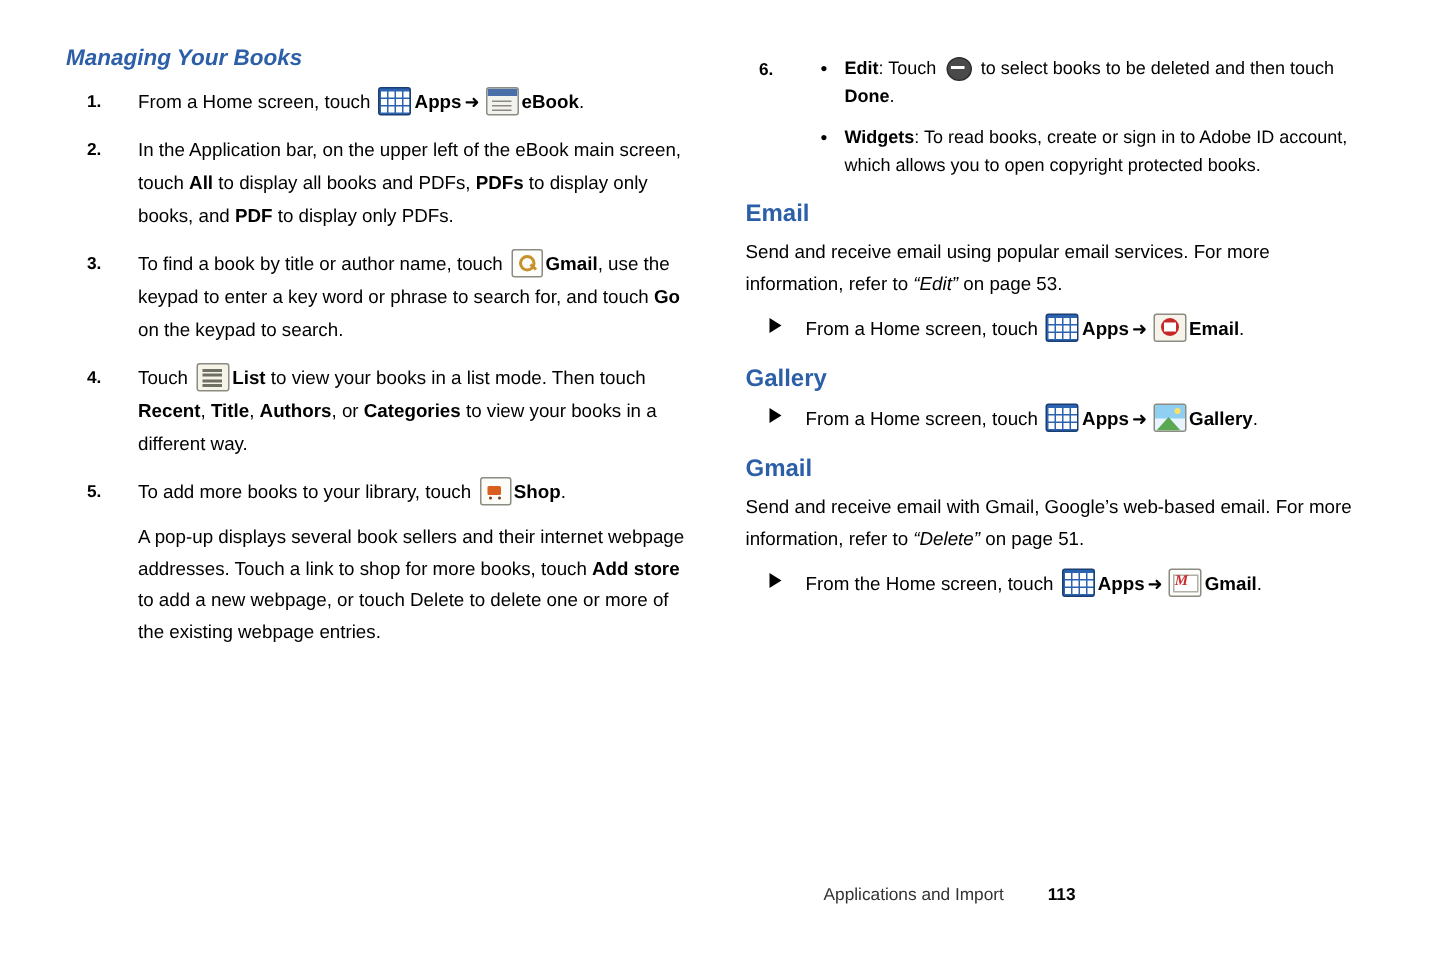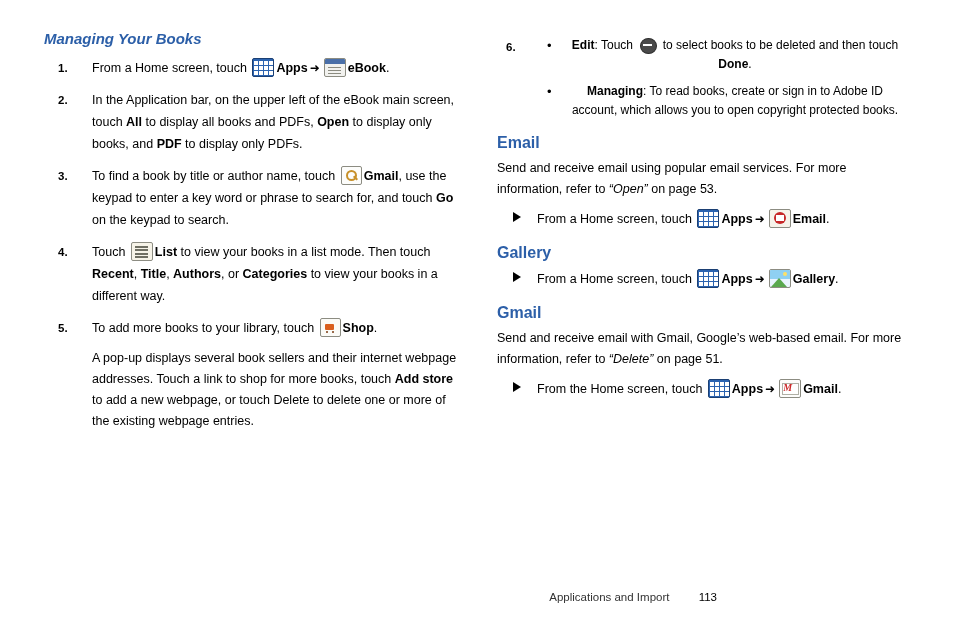--- a/index.html
+++ b/index.html
@@ -85,21 +85,20 @@
     list-style: none;
     margin: 6px 0 0 0;
     padding: 0;
   }
   ul.bullets > li {
     position: relative;
     padding-left: 18px;
     margin-bottom: 8px;
     font-size: 12px;
     line-height: 19px;
-    text-align: center;
   }
   ul.bullets > li:before {
     content: "\2022";
     position: absolute;
     left: 2px;
     top: 0;
     font-size: 13px;
   }
   .numbered-right {
     position: relative;
@@ -135,21 +134,21 @@
     position: absolute;
     right: 47px;
     bottom: 33px;
     font-size: 11.5px;
     color: #333;
     white-space: nowrap;
   }
   .footer .pg {
     display: inline-block;
     margin-left: 26px;
-    font-weight: normal;
+    font-weight: bold;
     color: #000;
   }
   
   .ic {
     display: inline-block;
     vertical-align: -5px;
     margin: 0 2px;
     position: relative;
   }
   .ic-apps {
@@ -314,38 +313,38 @@
 </style>
 </head>
 <body>
 
 <div class="page">
 
   <div class="col-left">
     <h2 class="section-head">Managing Your Books</h2>
     <ol class="steps" id="left-steps">
         <li><span class="num">1.</span><span>From a Home screen, touch <span class="ic ic-apps"><i class="g" style="left: 1px; top: 1.5px;"></i><i class="g" style="left: 6px; top: 1.5px;"></i><i class="g" style="left: 11px; top: 1.5px;"></i><i class="g" style="left: 16px; top: 1.5px;"></i><i class="g" style="left: 1px; top: 6.5px;"></i><i class="g" style="left: 6px; top: 6.5px;"></i><i class="g" style="left: 11px; top: 6.5px;"></i><i class="g" style="left: 16px; top: 6.5px;"></i><i class="g" style="left: 1px; top: 11.5px;"></i><i class="g" style="left: 6px; top: 11.5px;"></i><i class="g" style="left: 11px; top: 11.5px;"></i><i class="g" style="left: 16px; top: 11.5px;"></i></span><b>Apps</b><span class="arr">➜</span><span class="ic ic-ebook"><i class="bar"></i><i class="ln" style="top: 8px;"></i><i class="ln" style="top: 11px;"></i><i class="ln" style="top: 14px;"></i></span><b>eBook</b>.</span></li>
-        <li><span class="num">2.</span><span>In the Application bar, on the upper left of the eBook main screen, touch <b>All</b> to display all books and PDFs, <b>Open</b> to display only books, and <b>PDF</b> to display only PDFs.</span></li>
+        <li><span class="num">2.</span><span>In the Application bar, on the upper left of the eBook main screen, touch <b>All</b> to display all books and PDFs, <b>PDFs</b> to display only books, and <b>PDF</b> to display only PDFs.</span></li>
         <li><span class="num">3.</span><span>To find a book by title or author name, touch <span class="ic ic-search"><i class="lens"></i><i class="hand"></i></span><b>Gmail</b>, use the keypad to enter a key word or phrase to search for, and touch <b>Go</b> on the keypad to search.</span></li>
         <li><span class="num">4.</span><span>Touch <span class="ic ic-list"><i class="ln" style="top: 3px;"></i><i class="ln" style="top: 6.4px;"></i><i class="ln" style="top: 9.8px;"></i><i class="ln" style="top: 13.2px;"></i></span><b>List</b> to view your books in a list mode. Then touch <b>Recent</b>, <b>Title</b>, <b>Authors</b>, or <b>Categories</b> to view your books in a different way.</span></li>
         <li><span class="num">5.</span><span>To add more books to your library, touch <span class="ic ic-shop"><i class="cart"></i><i class="wheel" style="left: 5px;"></i><i class="wheel" style="left: 11px;"></i></span><b>Shop</b>.</span><div class="para sub-para">A pop-up displays several book sellers and their internet webpage addresses. Touch a link to shop for more books, touch <b>Add store</b> to add a new webpage, or touch Delete to delete one or more of the existing webpage entries.</div></li>
       </ol>
   </div>
 
   <div class="col-right">
     <div class="numbered-right">
       <span class="num">6.</span>
       <ul class="bullets" id="right-bullets">
           <li><b>Edit</b>: Touch <span class="ic ic-minus"><i class="circ"></i><i class="dash"></i></span> to select books to be deleted and then touch <b>Done</b>.</li>
-          <li><b>Managing</b>: To read books, create or sign in to Adobe ID account, which allows you to open copyright protected books.</li>
+          <li><b>Widgets</b>: To read books, create or sign in to Adobe ID account, which allows you to open copyright protected books.</li>
         </ul>
     </div>
     <div id="right-sections">
         <h2 class="blue-head">Email</h2>
-        <div class="para">Send and receive email using popular email services. For more information, refer to <span class="quoted">“Open”</span>  on page 53.</div>
+        <div class="para">Send and receive email using popular email services. For more information, refer to <span class="quoted">“Edit”</span>  on page 53.</div>
         <div class="arrow-item"><span class="tri"></span><span>From a Home screen, touch <span class="ic ic-apps"><i class="g" style="left: 1px; top: 1.5px;"></i><i class="g" style="left: 6px; top: 1.5px;"></i><i class="g" style="left: 11px; top: 1.5px;"></i><i class="g" style="left: 16px; top: 1.5px;"></i><i class="g" style="left: 1px; top: 6.5px;"></i><i class="g" style="left: 6px; top: 6.5px;"></i><i class="g" style="left: 11px; top: 6.5px;"></i><i class="g" style="left: 16px; top: 6.5px;"></i><i class="g" style="left: 1px; top: 11.5px;"></i><i class="g" style="left: 6px; top: 11.5px;"></i><i class="g" style="left: 11px; top: 11.5px;"></i><i class="g" style="left: 16px; top: 11.5px;"></i></span><b>Apps</b><span class="arr">➜</span><span class="ic ic-email"><i class="circ"></i><i class="env"></i></span><b>Email</b>.</span></div>
         <h2 class="blue-head">Gallery</h2>
         <div class="arrow-item"><span class="tri"></span><span>From a Home screen, touch <span class="ic ic-apps"><i class="g" style="left: 1px; top: 1.5px;"></i><i class="g" style="left: 6px; top: 1.5px;"></i><i class="g" style="left: 11px; top: 1.5px;"></i><i class="g" style="left: 16px; top: 1.5px;"></i><i class="g" style="left: 1px; top: 6.5px;"></i><i class="g" style="left: 6px; top: 6.5px;"></i><i class="g" style="left: 11px; top: 6.5px;"></i><i class="g" style="left: 16px; top: 6.5px;"></i><i class="g" style="left: 1px; top: 11.5px;"></i><i class="g" style="left: 6px; top: 11.5px;"></i><i class="g" style="left: 11px; top: 11.5px;"></i><i class="g" style="left: 16px; top: 11.5px;"></i></span><b>Apps</b><span class="arr">➜</span><span class="ic ic-gallery"><i class="sky"></i><i class="sun"></i><i class="hill"></i></span><b>Gallery</b>.</span></div>
         <h2 class="blue-head">Gmail</h2>
         <div class="para">Send and receive email with Gmail, Google’s web-based email. For more information, refer to <span class="quoted">“Delete”</span>  on page 51.</div>
         <div class="arrow-item"><span class="tri"></span><span>From the Home screen, touch <span class="ic ic-apps"><i class="g" style="left: 1px; top: 1.5px;"></i><i class="g" style="left: 6px; top: 1.5px;"></i><i class="g" style="left: 11px; top: 1.5px;"></i><i class="g" style="left: 16px; top: 1.5px;"></i><i class="g" style="left: 1px; top: 6.5px;"></i><i class="g" style="left: 6px; top: 6.5px;"></i><i class="g" style="left: 11px; top: 6.5px;"></i><i class="g" style="left: 16px; top: 6.5px;"></i><i class="g" style="left: 1px; top: 11.5px;"></i><i class="g" style="left: 6px; top: 11.5px;"></i><i class="g" style="left: 11px; top: 11.5px;"></i><i class="g" style="left: 16px; top: 11.5px;"></i></span><b>Apps</b><span class="arr">➜</span><span class="ic ic-gmail"><i class="env"></i><i class="m">M</i></span><b>Gmail</b>.</span></div>
       </div>
   </div>
 
   <div class="footer">

